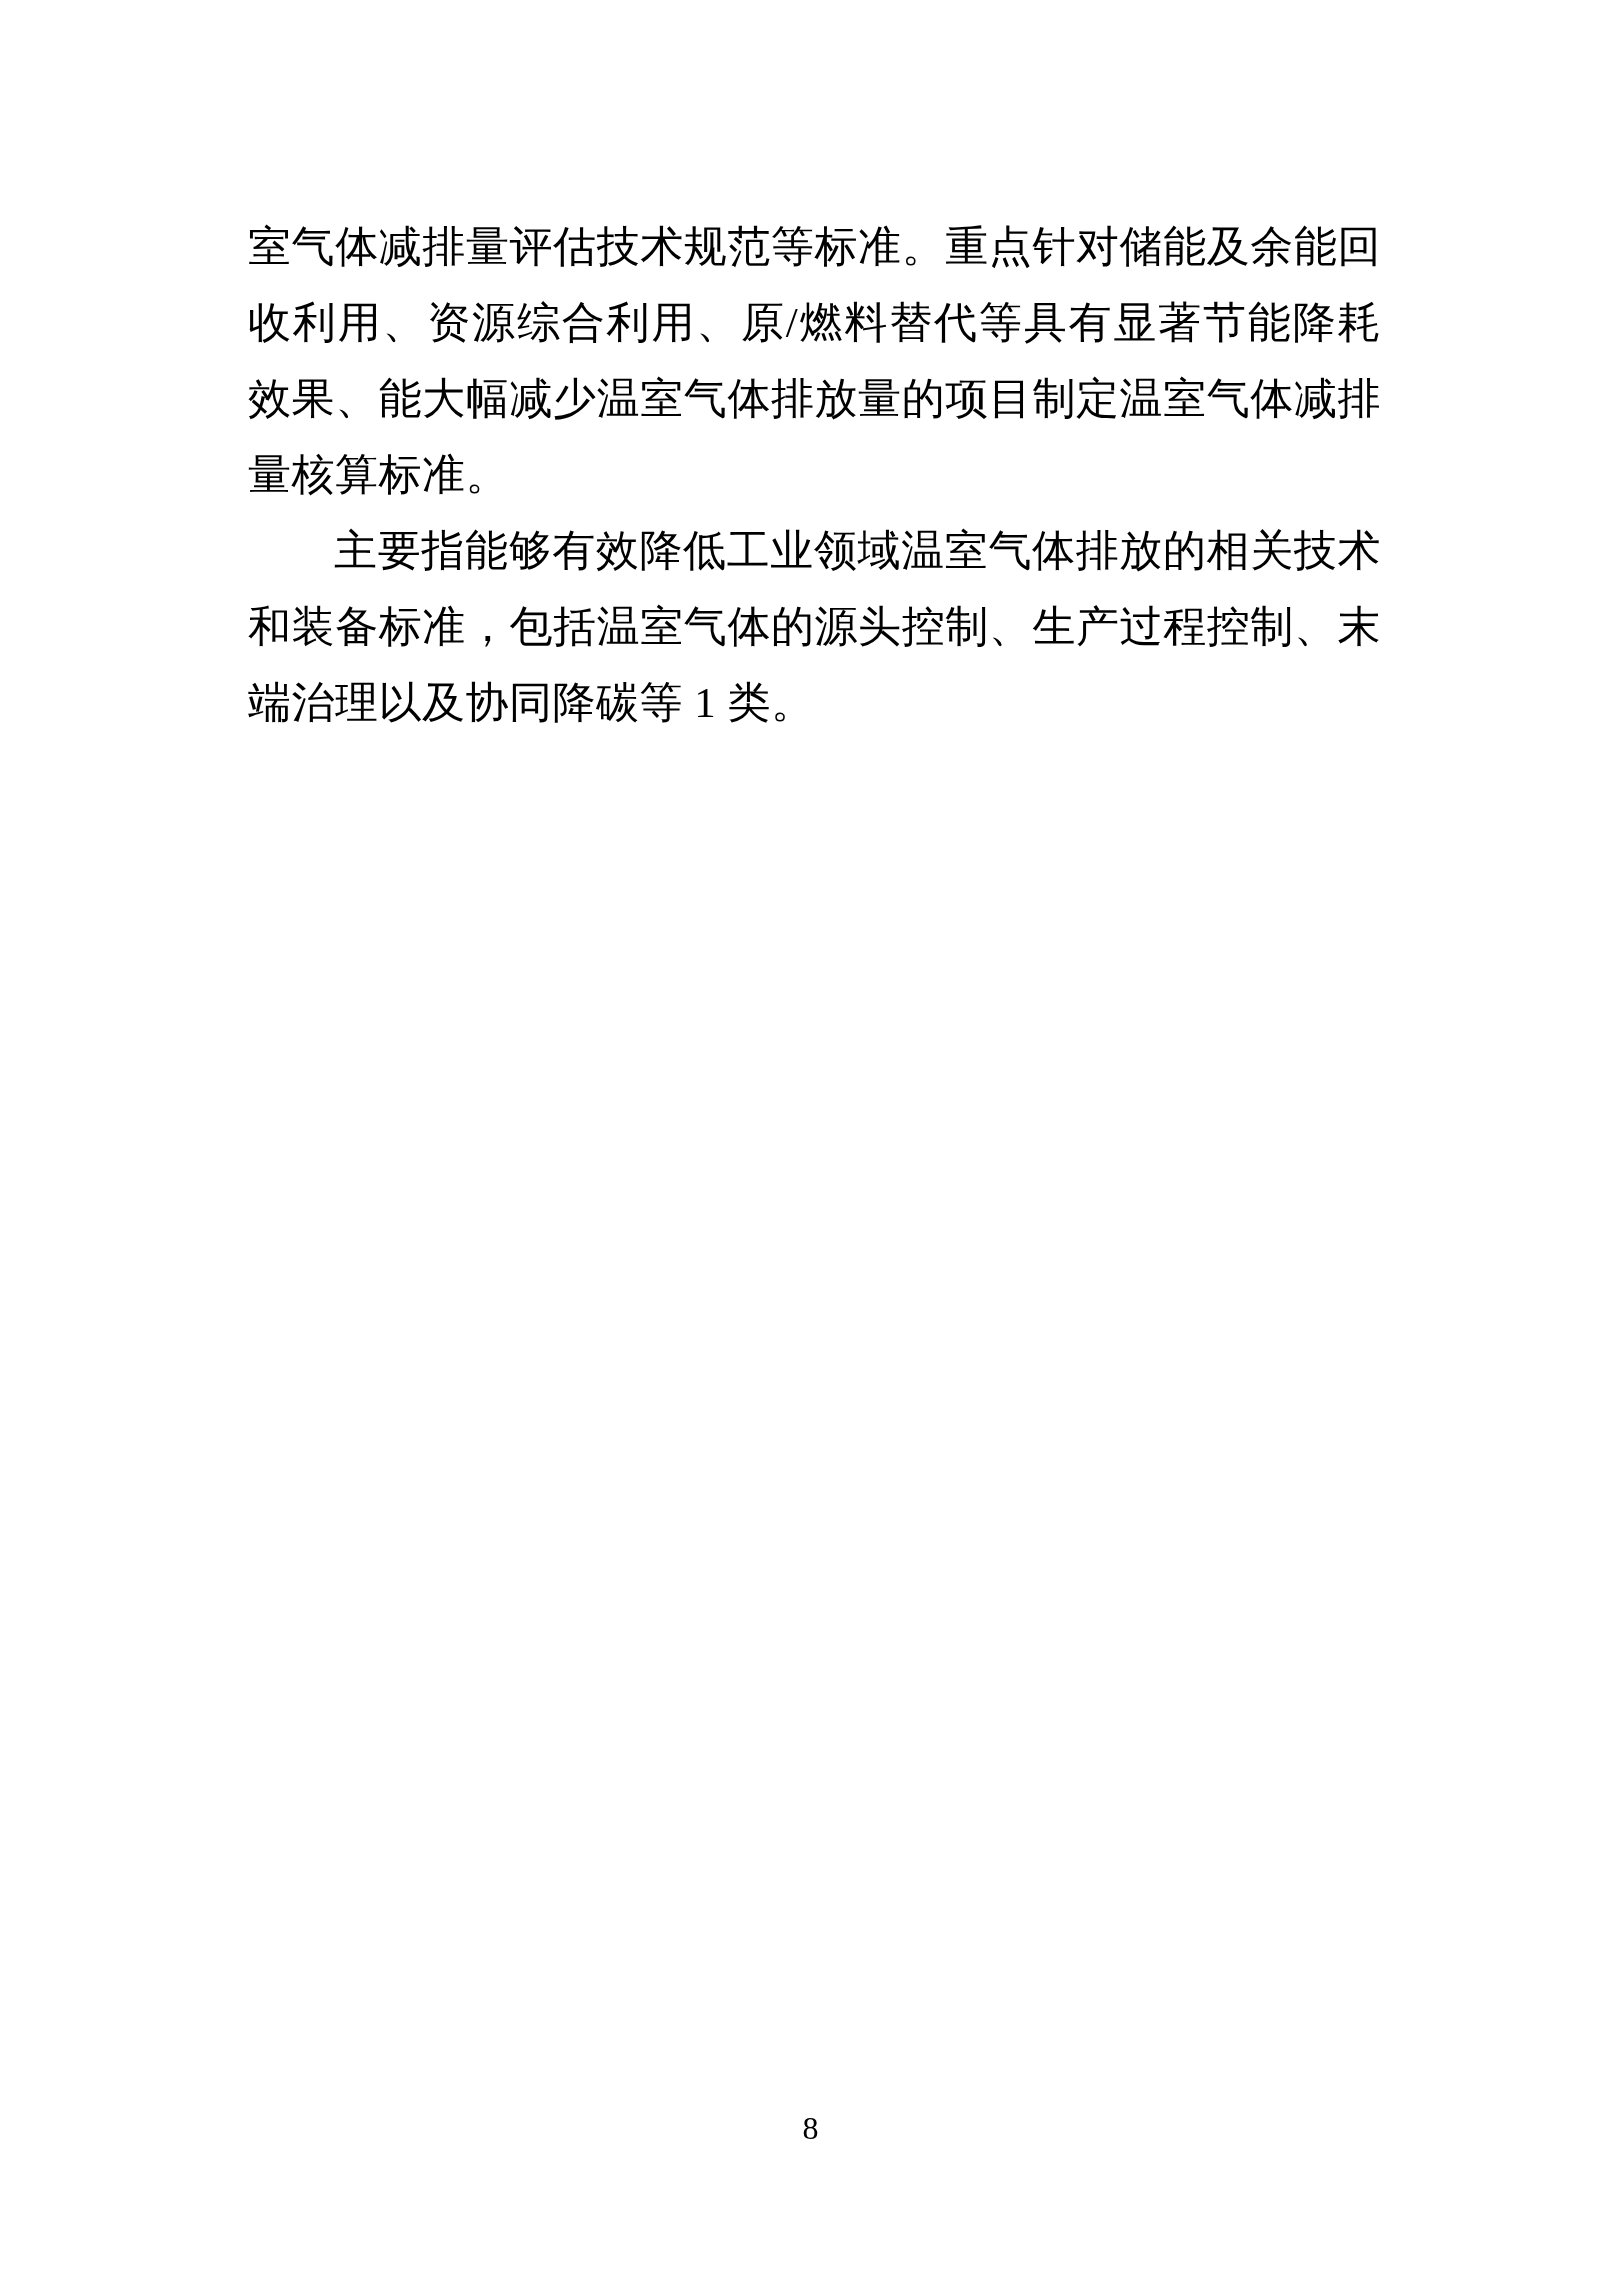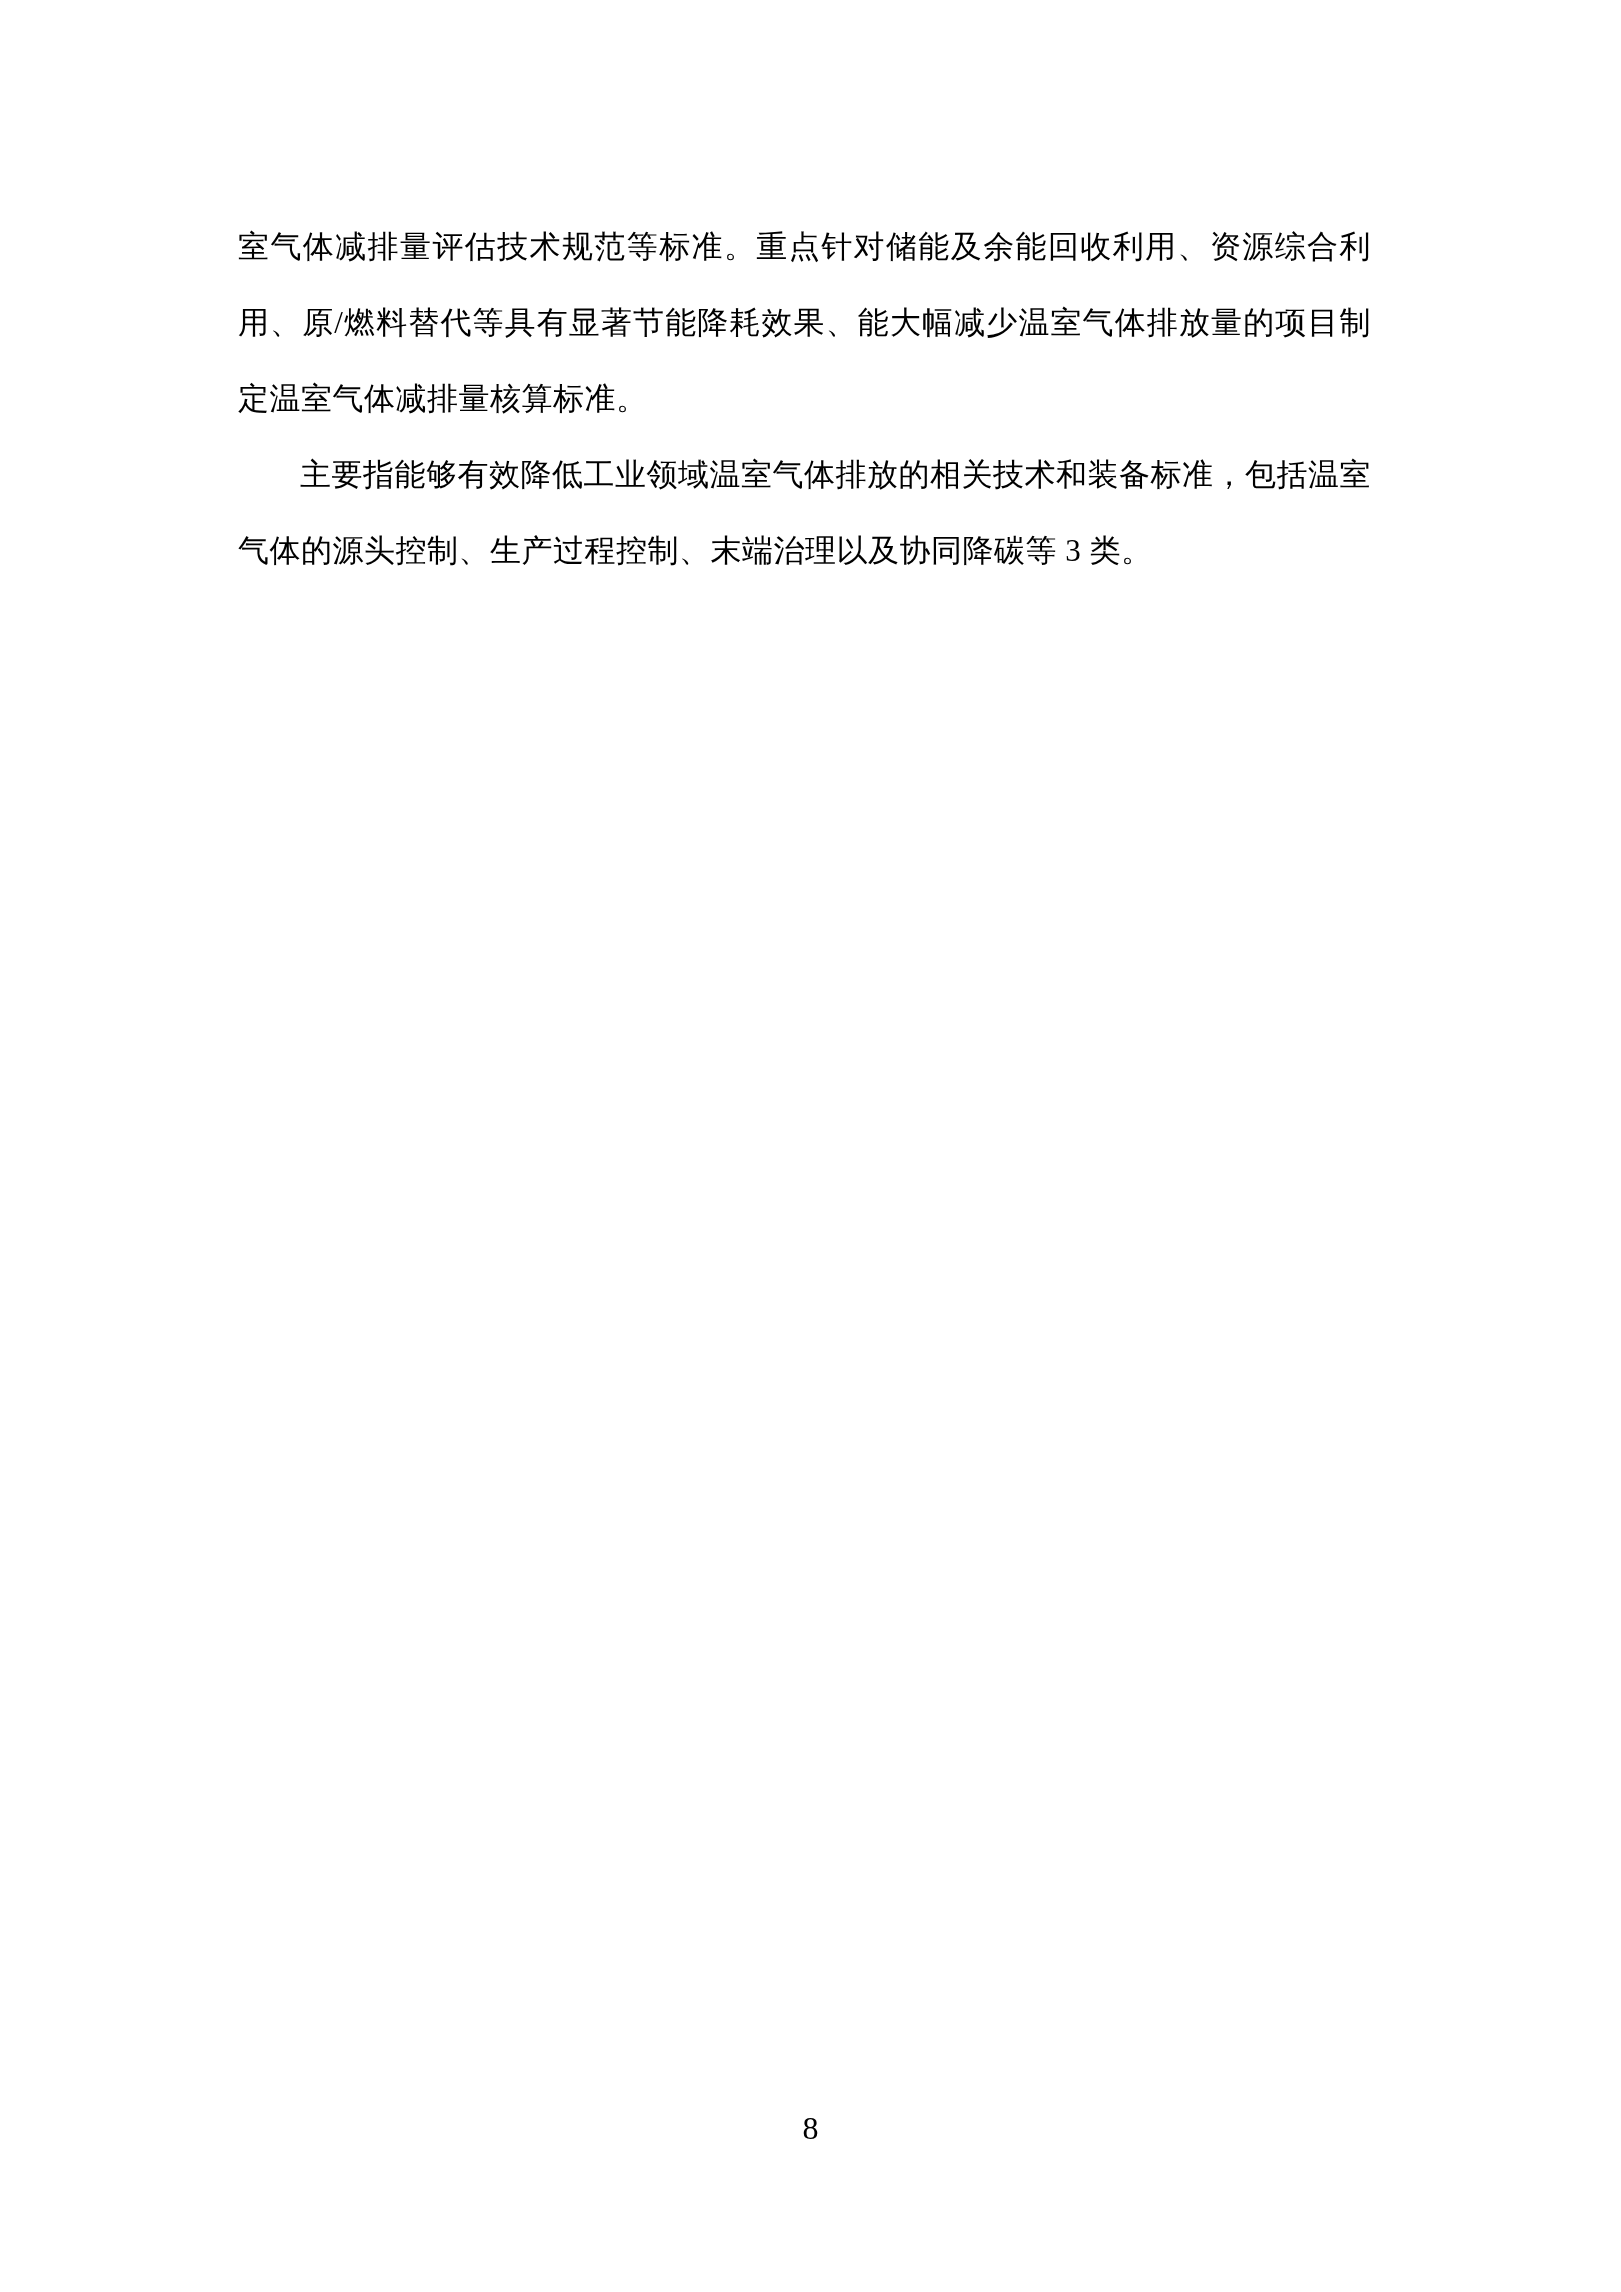--- a/index.html
+++ b/index.html
@@ -11,24 +11,24 @@
     position: relative;
     width: 1621px;
     height: 2293px;
     background: #ffffff;
     overflow: hidden;
     color: #000000;
     font-family: "Liberation Serif", "DejaVu Serif", serif;
   }
   .doc-body {
     position: absolute;
-    left: 238px;
+    left: 248px;
     top: 209px;
     width: 1133px;
-    font-size: 31px;
+    font-size: 43px;
     line-height: 76px;
     text-align: justify;
     text-justify: inter-character;
     letter-spacing: 0.5px;
   }
   p.para {
     margin: 0;
     padding: 0;
   }
   p.para.indent {
@@ -44,17 +44,17 @@
     line-height: 39px;
     color: #000000;
   }
 </style>
 </head>
 <body>
 
 <div class="page">
   <div class="doc-body">
       <p class="para">室气体减排量评估技术规范等标准。重点针对储能及余能回收利用、资源综合利用、原/燃料替代等具有显著节能降耗效果、能大幅减少温室气体排放量的项目制定温室气体减排量核算标准。</p>
-      <p class="para indent">主要指能够有效降低工业领域温室气体排放的相关技术和装备标准，包括温室气体的源头控制、生产过程控制、末端治理以及协同降碳等 3 类。</p>
+      <p class="para indent">主要指能够有效降低工业领域温室气体排放的相关技术和装备标准，包括温室气体的源头控制、生产过程控制、末端治理以及协同降碳等 1 类。</p>
     </div>
   <div class="page-number">8</div>
 </div>
 
 
 </body></html>

